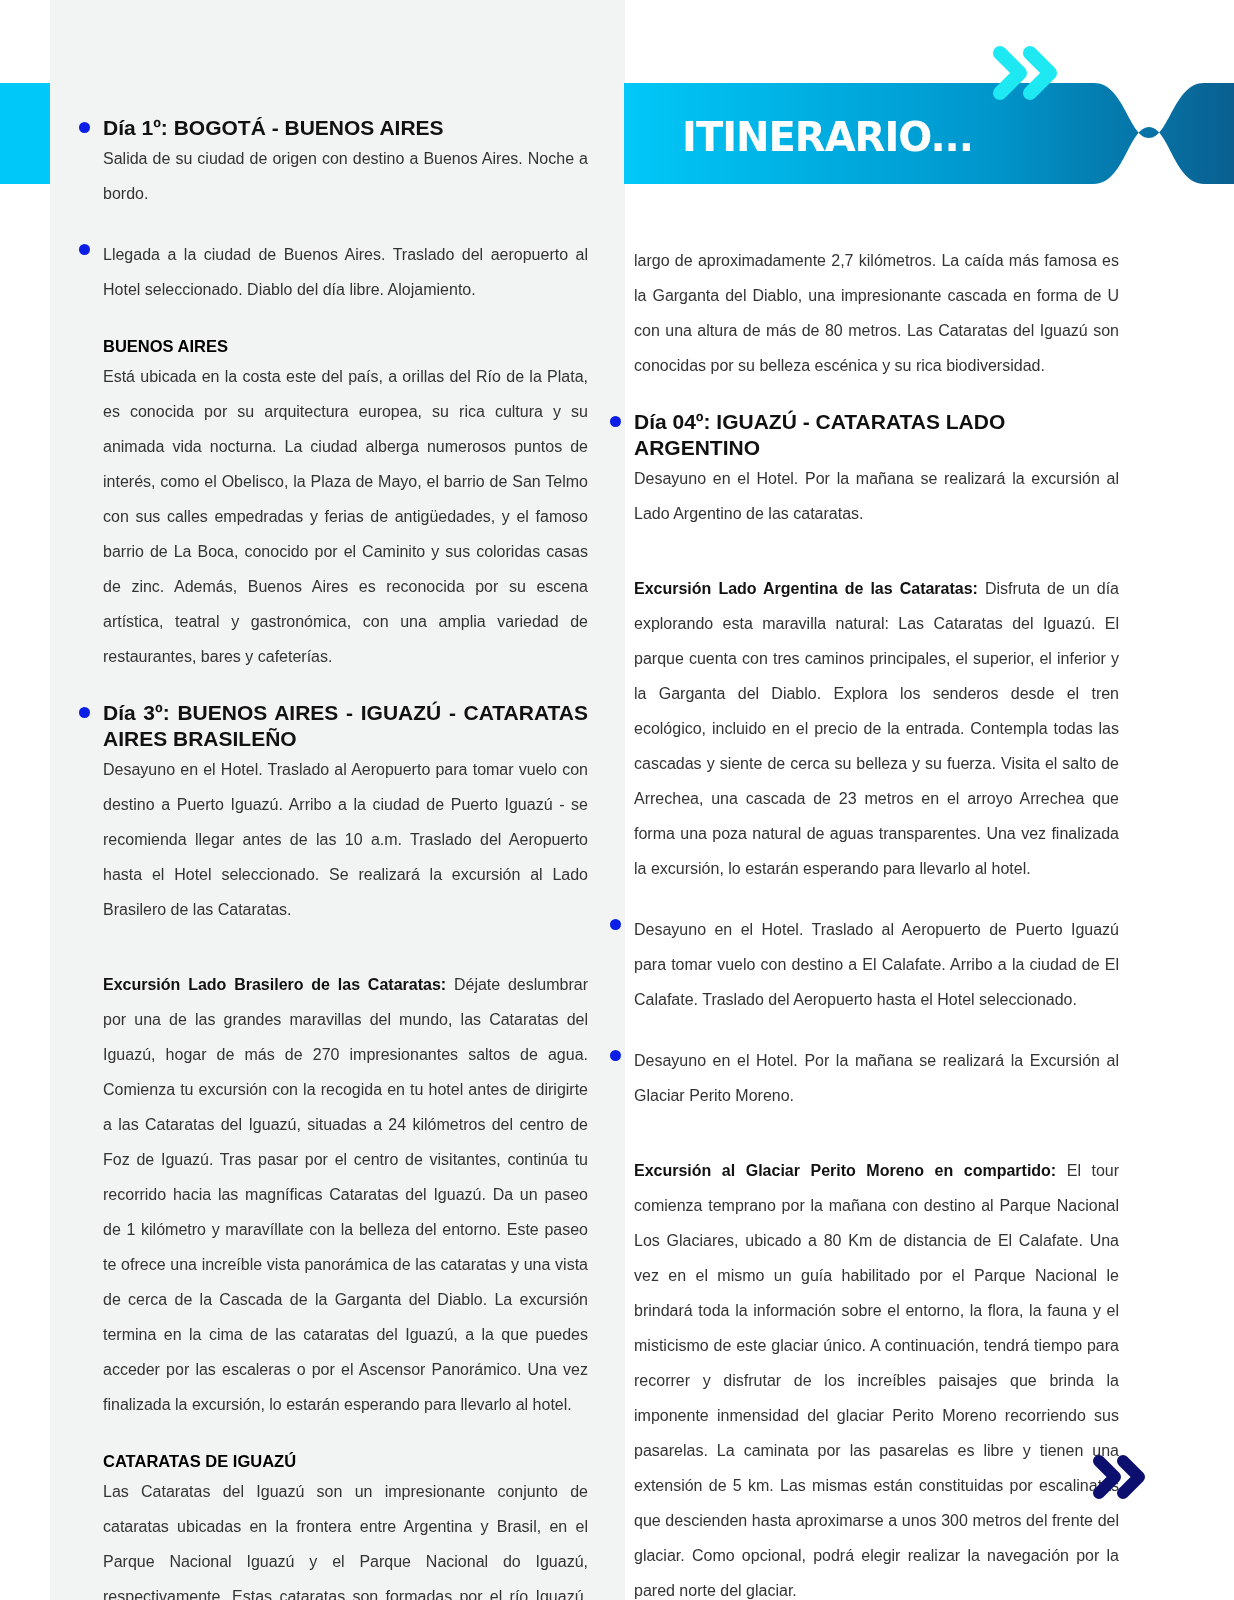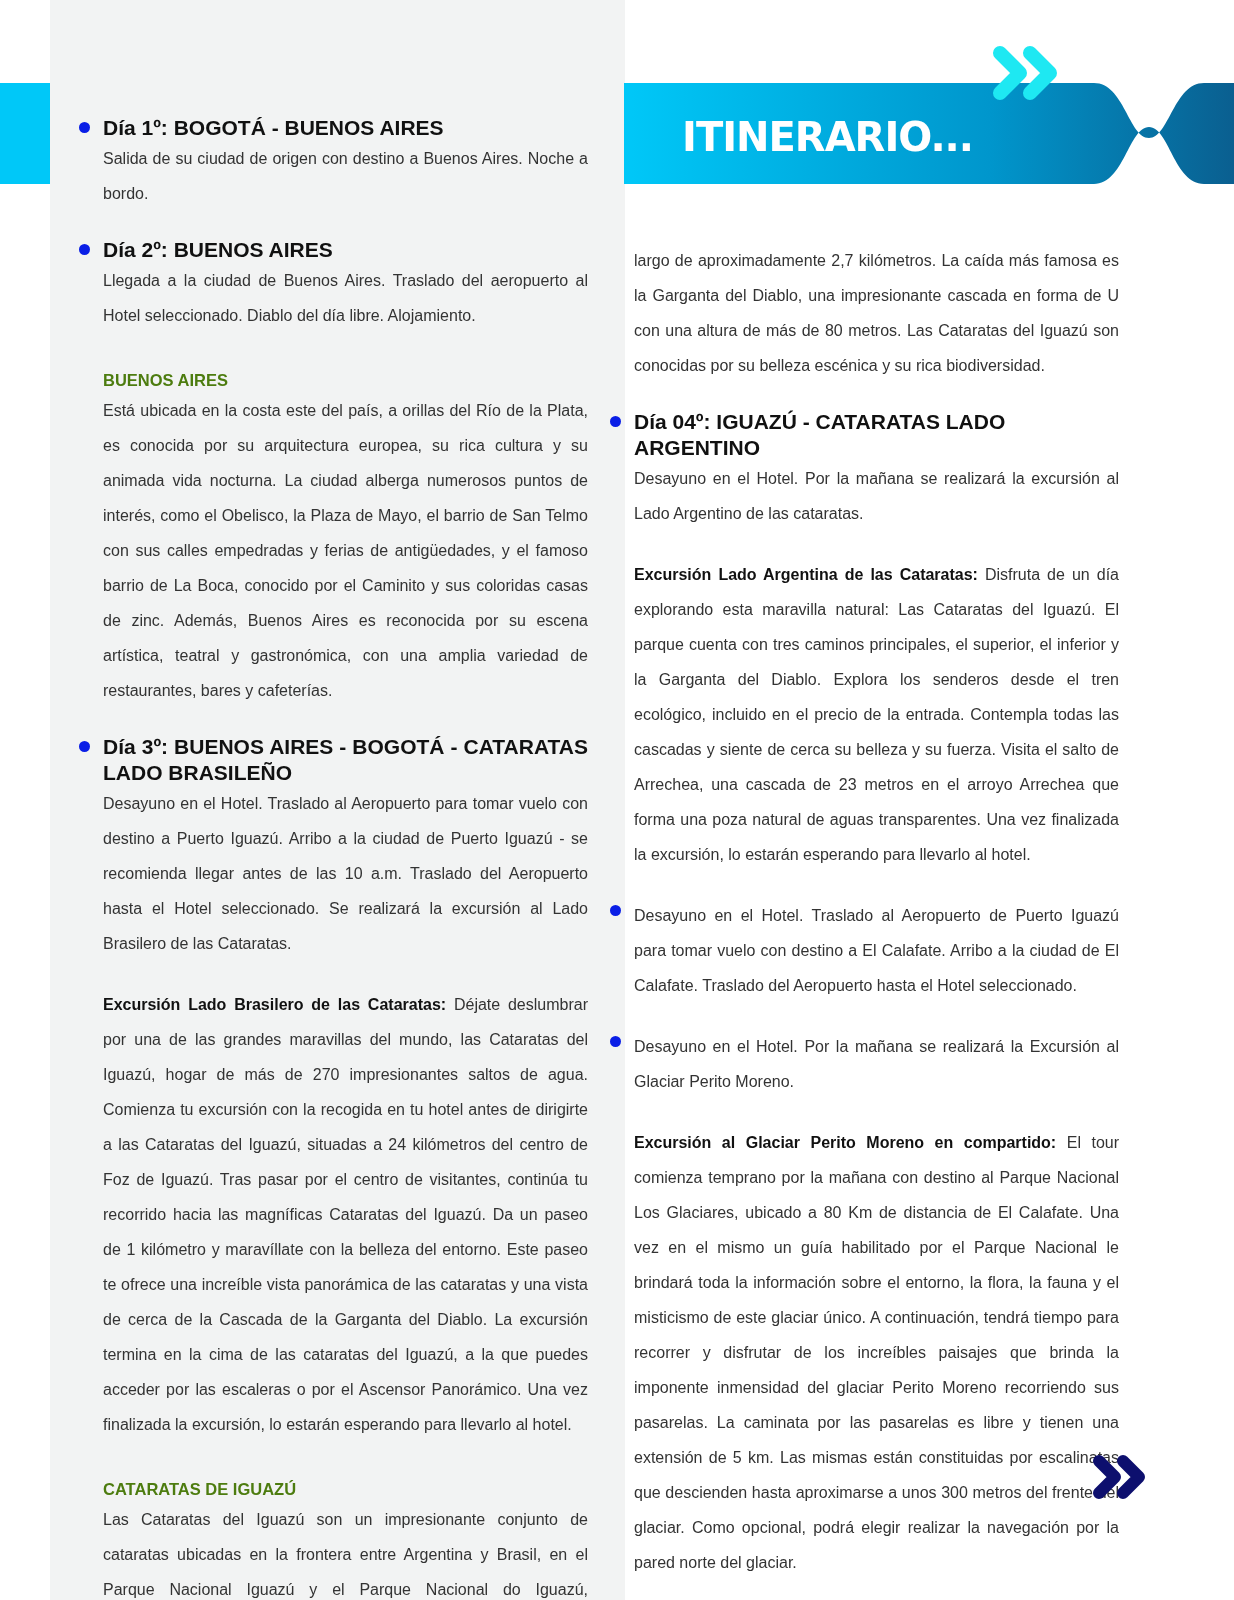--- a/index.html
+++ b/index.html
@@ -34,24 +34,24 @@
     position: absolute; left: -24px; top: 7px; width: 11px; height: 11px;
     border-radius: 50%; background: #0a1ee6;
   }
   .day-title {
     font-weight: bold; font-size: 21px; line-height: 26px; color: #111111;
   }
   .para {
     font-size: 16px; line-height: 35px; text-align: justify; color: #333333;
     margin: 0;
   }
-  .para + .para, .para-gap { margin-top: 26px; }
+  .para + .para, .para-gap { margin-top: 40px; }
   .sub-title {
-    font-weight: bold; font-size: 16.5px; line-height: 26px; color: #4d7c0f;
-    margin-top: 34px;
+    font-weight: bold; font-size: 16.5px; line-height: 26px; color: #000000;
+    margin-top: 26px;
   }
   .lead { font-weight: bold; color: #111111; }
   .chevrons-bottom { position: absolute; left: 1093px; top: 1455px; }
 </style>
 </head>
 <body>
 
 <div class="left-panel"></div>
 <div class="left-accent"></div>
 
@@ -75,29 +75,28 @@
 
 <div class="column col-left">
   <div class="day">
     <span class="bullet"></span>
     <div class="day-title">Día 1º: BOGOTÁ - BUENOS AIRES</div>
     <p class="para">Salida de su ciudad de origen con destino a Buenos Aires. Noche a bordo.</p>
   </div>
 
   <div class="day">
     <span class="bullet"></span>
-    <div class="day-title">Día 2º: BUENOS AIRES</div>
     <p class="para">Llegada a la ciudad de Buenos Aires. Traslado del aeropuerto al Hotel seleccionado. Diablo del día libre. Alojamiento.</p>
     <div class="sub-title">BUENOS AIRES</div>
     <p class="para">Está ubicada en la costa este del país, a orillas del Río de la Plata, es conocida por su arquitectura europea, su rica cultura y su animada vida nocturna. La ciudad alberga numerosos puntos de interés, como el Obelisco, la Plaza de Mayo, el barrio de San Telmo con sus calles empedradas y ferias de antigüedades, y el famoso barrio de La Boca, conocido por el Caminito y sus coloridas casas de zinc. Además, Buenos Aires es reconocida por su escena artística, teatral y gastronómica, con una amplia variedad de restaurantes, bares y cafeterías.</p>
   </div>
 
   <div class="day">
     <span class="bullet"></span>
-    <div class="day-title" style="text-align:justify;">Día 3º: BUENOS AIRES - BOGOTÁ - CATARATAS LADO BRASILEÑO</div>
+    <div class="day-title" style="text-align:justify;">Día 3º: BUENOS AIRES - IGUAZÚ - CATARATAS AIRES BRASILEÑO</div>
     <p class="para">Desayuno en el Hotel. Traslado al Aeropuerto para tomar vuelo con destino a Puerto Iguazú. Arribo a la ciudad de Puerto Iguazú - se recomienda  llegar antes de las 10 a.m. Traslado del Aeropuerto hasta el Hotel seleccionado.  Se realizará la excursión al Lado Brasilero de las Cataratas.</p>
     <p class="para para-gap"><span class="lead">Excursión Lado Brasilero de las Cataratas:</span><span> Déjate deslumbrar por una de las grandes maravillas del mundo, las Cataratas del Iguazú, hogar de más de 270 impresionantes saltos de agua. Comienza tu excursión con la recogida en tu hotel antes de dirigirte a las Cataratas del Iguazú, situadas a 24 kilómetros del centro de Foz de Iguazú. Tras pasar por el centro de visitantes, continúa tu recorrido hacia las magníficas Cataratas del Iguazú. Da un paseo de 1 kilómetro y maravíllate con la belleza del entorno. Este paseo te ofrece una increíble vista panorámica de las cataratas y una vista de cerca de la Cascada de la Garganta del Diablo. La excursión termina en la cima de las cataratas del Iguazú, a la que puedes acceder por las escaleras o por el Ascensor Panorámico. Una vez finalizada la excursión, lo estarán esperando para llevarlo al hotel.</span></p>
     <div class="sub-title">CATARATAS DE IGUAZÚ</div>
     <p class="para">Las Cataratas del Iguazú son un impresionante conjunto de cataratas ubicadas en la frontera entre Argentina y Brasil, en el Parque Nacional Iguazú y el Parque Nacional do Iguazú, respectivamente. Estas cataratas son formadas por el río Iguazú, que se precipita en una serie de cascadas que se extienden en forma de herradura a lo</p>
   </div>
 </div>
 
 <div class="column col-right">
   <div class="day">
     <p class="para">largo de aproximadamente 2,7 kilómetros. La caída más famosa es la Garganta del Diablo, una impresionante cascada en forma de U con una altura de más de 80 metros. Las Cataratas del Iguazú son conocidas por su belleza escénica y su rica biodiversidad.</p>

